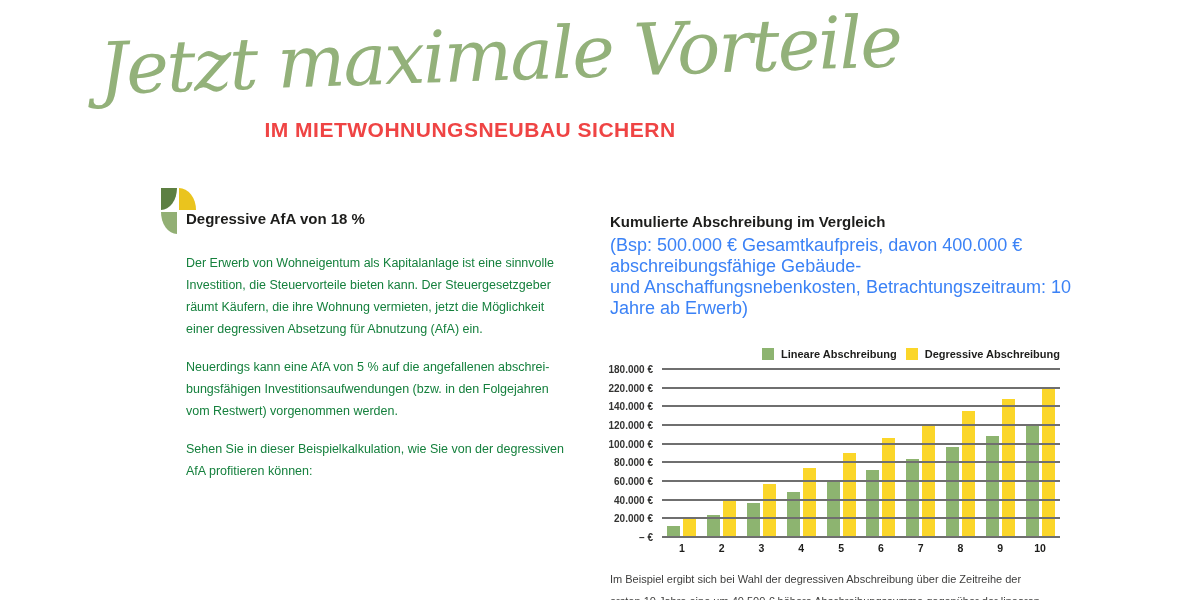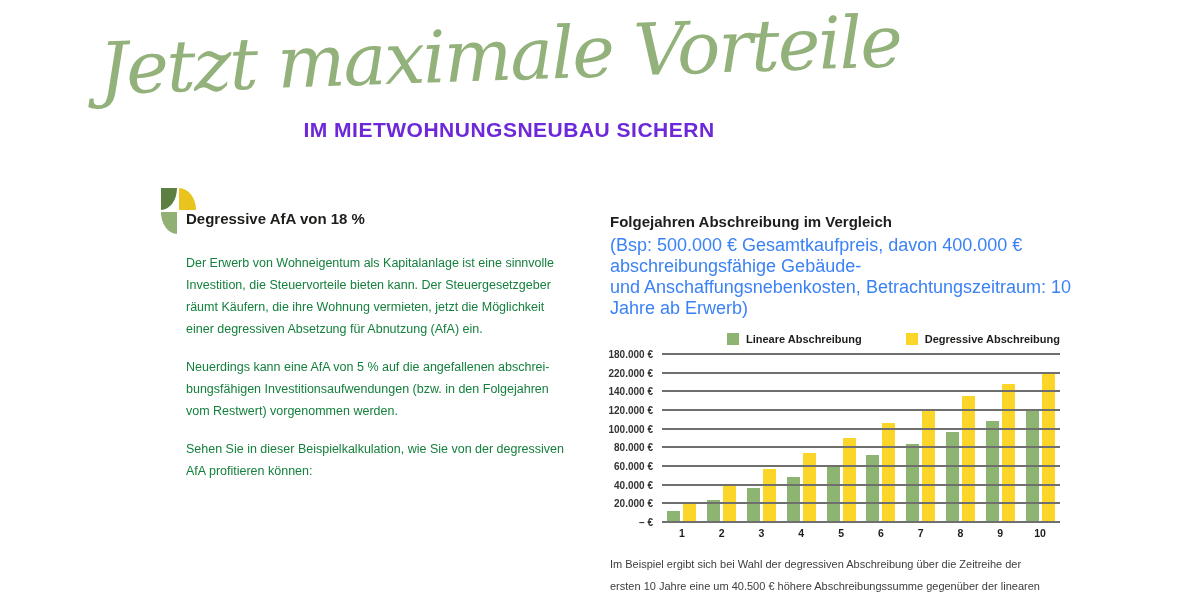--- a/index.html
+++ b/index.html
@@ -9,21 +9,21 @@
   }
   
   .hero-script{
     position:absolute;left:60px;top:0px;width:880px;text-align:center;
     font-family:"DejaVu Serif",serif;font-style:italic;font-weight:400;
     font-size:72px;line-height:110px;color:#93b17a;letter-spacing:-2px;
     transform:rotate(-2deg);white-space:nowrap;
   }
   .hero-sub{
     position:absolute;left:0px;top:118px;width:940px;text-align:center;
-    font-size:21px;font-weight:700;color:#6d28d9;letter-spacing:0.5px;padding-left:39px;
+    font-size:21px;font-weight:700;color:#ef4444;letter-spacing:0.5px;
   }
   
   .left-col{position:absolute;left:155px;top:188px;width:440px;}
   .logo{position:absolute;left:0;top:0;width:42px;height:48px;}
   .petal{position:absolute;}
   .petal-dark{left:6px;top:0;width:16px;height:22px;background:#5d7f42;border-radius:0 0 100% 0;}
   .petal-yellow{left:24px;top:0;width:17px;height:22px;background:#eac41e;border-radius:0 100% 0 0;}
   .petal-light{left:6px;top:24px;width:16px;height:22px;background:#92af74;border-radius:0 0 0 100%;}
   .left-heading{
     position:absolute;left:31px;top:22px;
@@ -32,22 +32,22 @@
   .left-paras{position:absolute;left:31px;top:64px;width:405px;}
   .para{
     white-space:pre-line;font-size:12.5px;line-height:22px;color:#15803d;
     margin:0 0 16px 0;
   }
   
   .right-col{position:absolute;left:610px;top:213px;width:500px;}
   .chart-title{font-size:15px;font-weight:700;color:#1d1d1b;margin:0 0 5px 0;}
   .chart-subtitle{white-space:pre-line;font-size:18px;line-height:21px;color:#3b82f6;margin:0;}
   .legend{
-    width:450px;display:flex;justify-content:flex-end;align-items:center;gap:44px;
-    margin-top:13px;height:14px;
+    width:450px;display:flex;justify-content:flex-end;align-items:center;gap:9px;
+    margin-top:28px;height:14px;
   }
   .legend-item{display:flex;align-items:center;gap:7px;}
   .legend-swatch{width:12px;height:12px;display:inline-block;}
   .legend-label{font-size:11px;font-weight:700;color:#1d1d1b;white-space:nowrap;}
   .chart{margin-top:8px;width:450px;}
   .plot{position:relative;margin-left:52px;width:398px;height:168px;}
   .gridline{position:absolute;left:0;right:0;height:2px;background:#6f6f6f;z-index:3;}
   .y-tick{
     position:absolute;right:calc(100% + 9px);transform:translateY(50%);
     font-size:10px;font-weight:600;color:#333332;white-space:nowrap;z-index:1;
@@ -81,21 +81,21 @@
 einer degressiven Absetzung für Abnutzung (AfA) ein.</p>
       <p class="para">Neuerdings kann eine AfA von 5 % auf die angefallenen abschrei-
 bungsfähigen Investitionsaufwendungen (bzw. in den Folgejahren
 vom Restwert) vorgenommen werden.</p>
       <p class="para">Sehen Sie in dieser Beispielkalkulation, wie Sie von der degressiven
 AfA profitieren können:</p>
     </div>
   </div>
 
   <div class="right-col">
-    <div class="chart-title">Folgejahren Abschreibung im Vergleich</div>
+    <div class="chart-title">Kumulierte Abschreibung im Vergleich</div>
     <p class="chart-subtitle">(Bsp: 500.000 € Gesamtkaufpreis, davon 400.000 € abschreibungsfähige Gebäude-
 und Anschaffungsnebenkosten, Betrachtungszeitraum: 10 Jahre ab Erwerb)</p>
 
     <div class="legend">
       <div class="legend-item">
         <span class="legend-swatch" style="background: rgb(141, 180, 112);"></span>
         <span class="legend-label">Lineare Abschreibung</span>
       </div>
       <div class="legend-item">
         <span class="legend-swatch" style="background: rgb(251, 214, 41);"></span>

